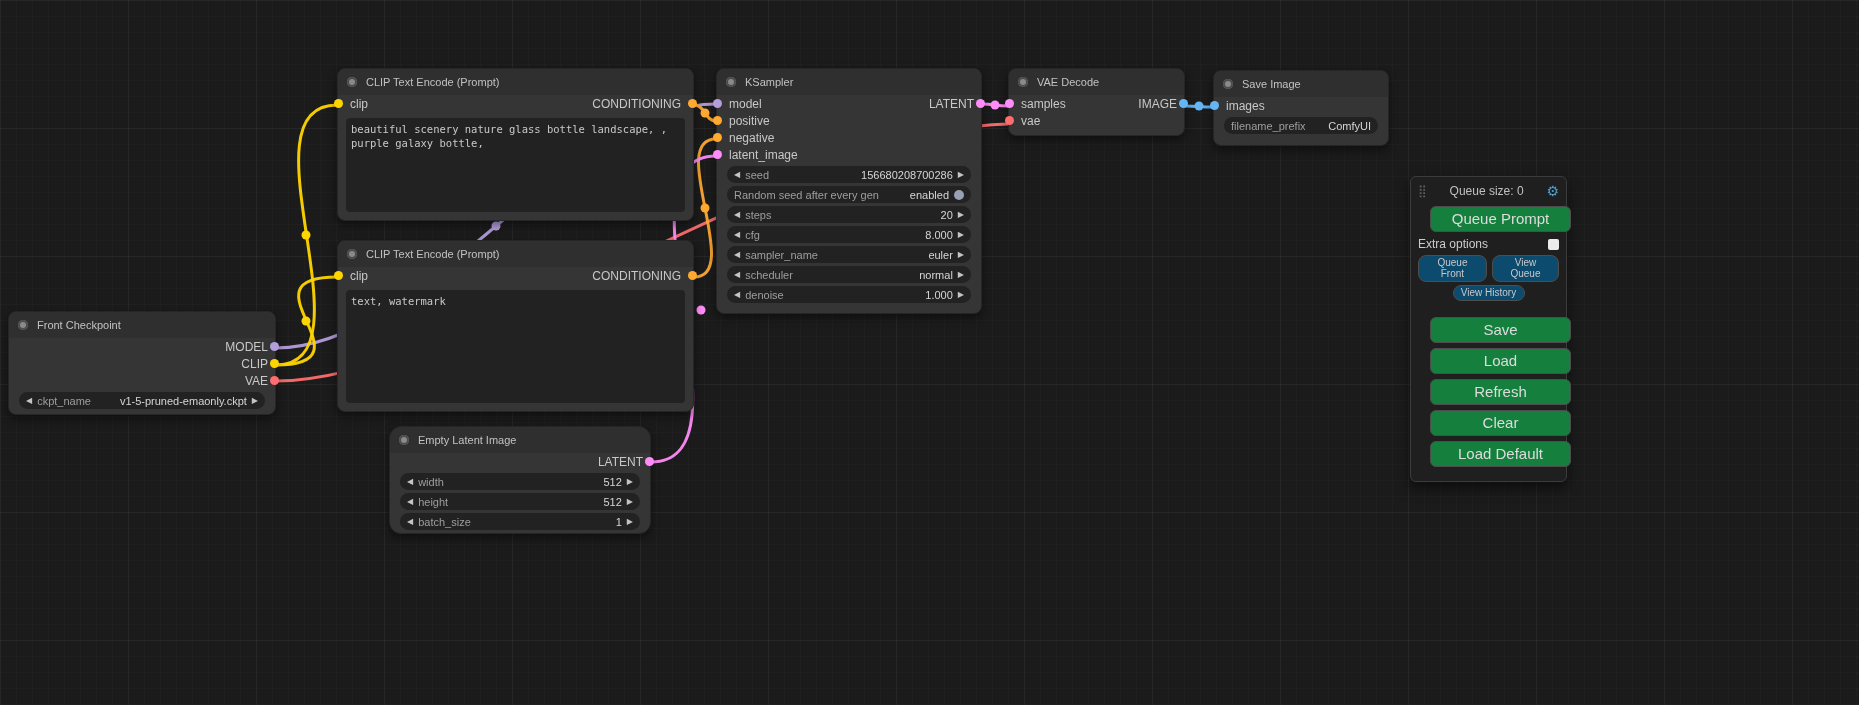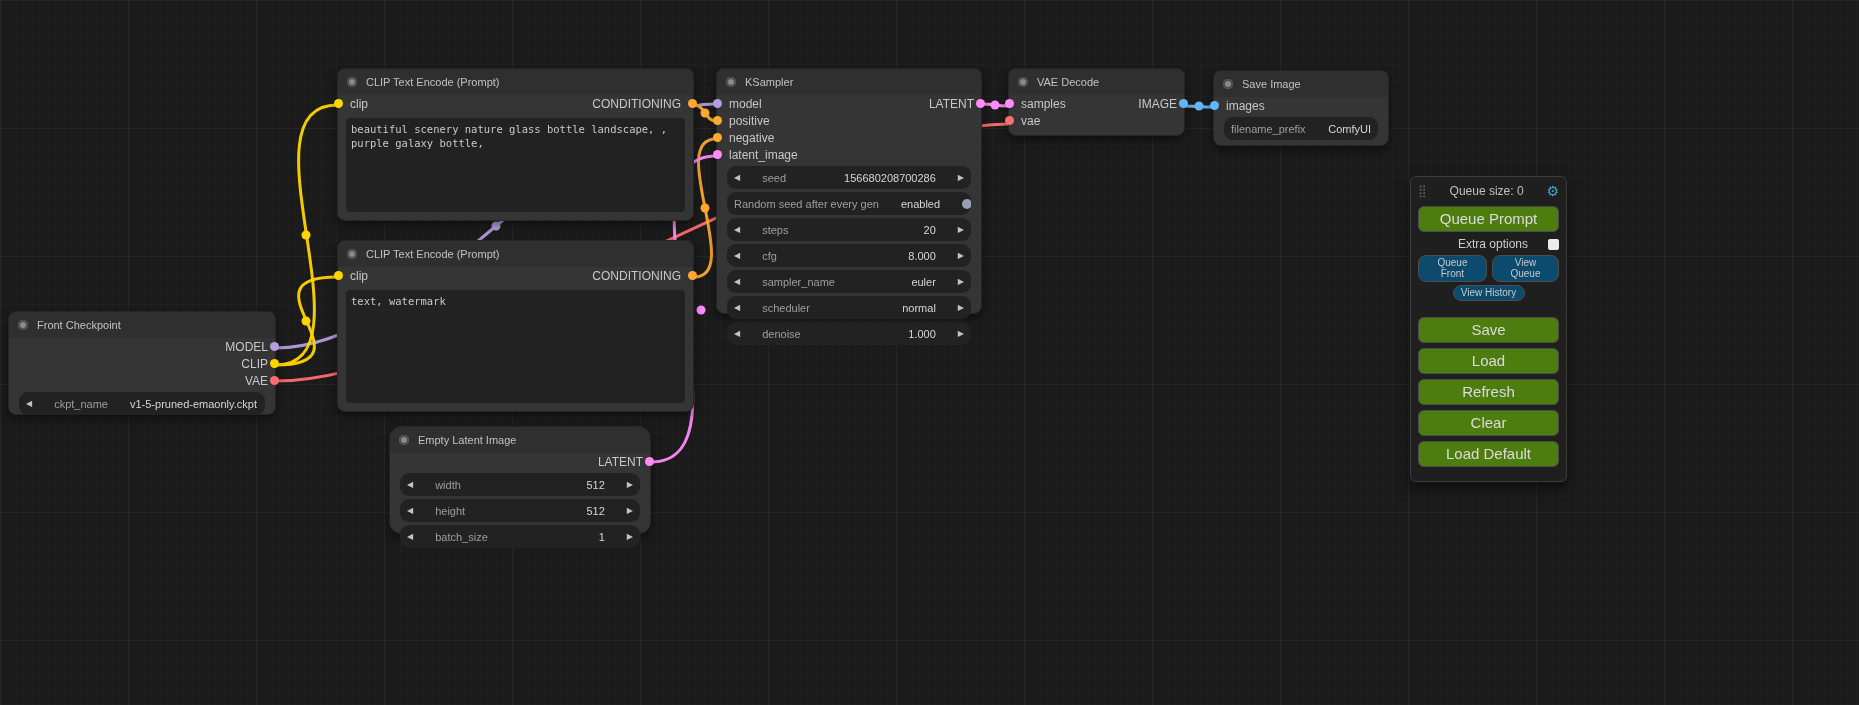--- a/index.html
+++ b/index.html
@@ -44,23 +44,23 @@
   .slot-row.in  > .dot, .slot.in  > .dot { margin-left:-16px; }
   .slot-row.out > .dot, .slot.out > .dot { margin-right:-16px; }
   .io { position:relative; }
   .out-abs { position:absolute; top:0; right:0; left:50%; }
 
   .c-model { background:#B39DDB; } .c-clip { background:#FFD500; }
   .c-vae { background:#FF6E6E; }  .c-cond { background:#FFA931; }
   .c-latent { background:#FF8CF9; } .c-image { background:#64B5F6; }
 
   .widget {
-    height:23px; margin:3px 10px; padding:0 7px;
+    height:17px; margin:3px 10px; padding:0 7px;
     background:#222; border-radius:9px;
-    display:flex; align-items:center; gap:22px;
+    display:flex; align-items:center; gap:5px;
     font-size:11px; color:#9e9e9e; overflow:hidden; white-space:nowrap;
   }
   .widget .arrow { color:#c4c4c4; font-size:8px; line-height:17px; }
   .widget .wlabel { color:#9e9e9e; }
   .widget .wvalue { margin-left:auto; color:#d6d6d6; }
   .widget .toggle-dot {
     width:10px; height:10px; border-radius:50%; background:#99a0b4; flex:0 0 auto;
   }
 
   textarea.prompt {
@@ -77,25 +77,25 @@
     box-shadow:0 6px 14px rgba(0,0,0,0.55);
     padding:4px 7px 9px; box-sizing:border-box;
     font-family:"Liberation Sans", sans-serif;
   }
   .qp-header { display:flex; align-items:center; justify-content:space-between;
     height:20px; font-size:12px; color:#c0c0c0; }
   .drag-handle { color:#5f5f5f; font-size:12px; }
   .gear { color:#4E9FD4; font-size:14px; cursor:pointer; }
   .qp-btn {
     display:block; width:100%; box-sizing:border-box;
-    background:#4d7c0f; border:1px solid #4d4d4d; border-radius:6px;
+    background:#15803d; border:1px solid #4d4d4d; border-radius:6px;
     color:#dcdcdc; font-size:15px; font-family:inherit;
-    padding:3px 0 4px; margin:5px 0; text-align:center; cursor:pointer;
-  }
-  .qp-extra { display:flex; align-items:center; justify-content:flex-end; gap:20px;
+    padding:3px 0 4px; margin:5px 12px; text-align:center; cursor:pointer;
+  }
+  .qp-extra { display:flex; align-items:center; justify-content:space-between; gap:20px;
     font-size:12px; color:#cccccc; margin:2px 0 4px; }
   .qp-checkbox { width:11px; height:11px; background:#ececec; border-radius:2px;
     display:inline-block; cursor:pointer; }
   .qp-row { display:flex; gap:5px; justify-content:space-between; margin:3px 0; }
   .qp-row.center { justify-content:center; }
   .qp-small {
     background:#0c4a6e; border:1px solid #4d4d4d; border-radius:8px;
     color:#c8c8c8; font-size:10px; font-family:inherit;
     padding:1px 7px 2px; cursor:pointer; flex:1 1 auto;
   }

